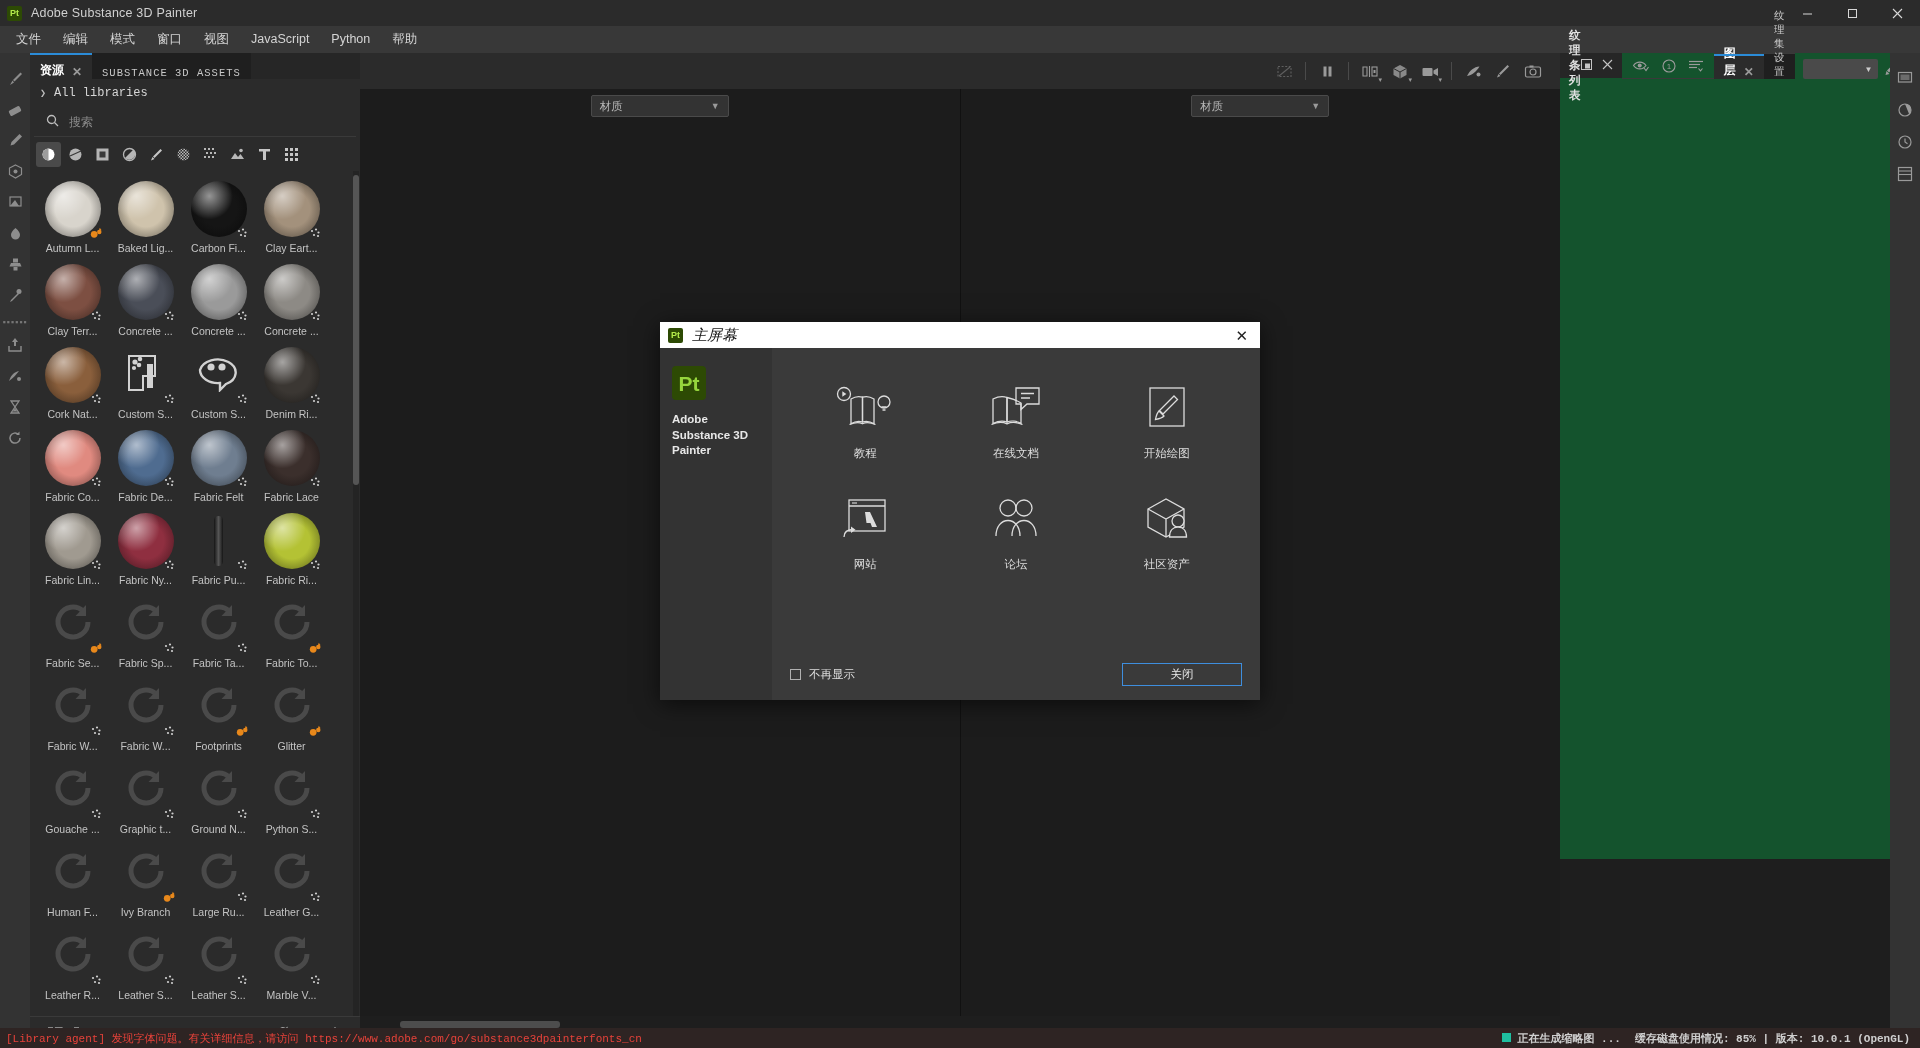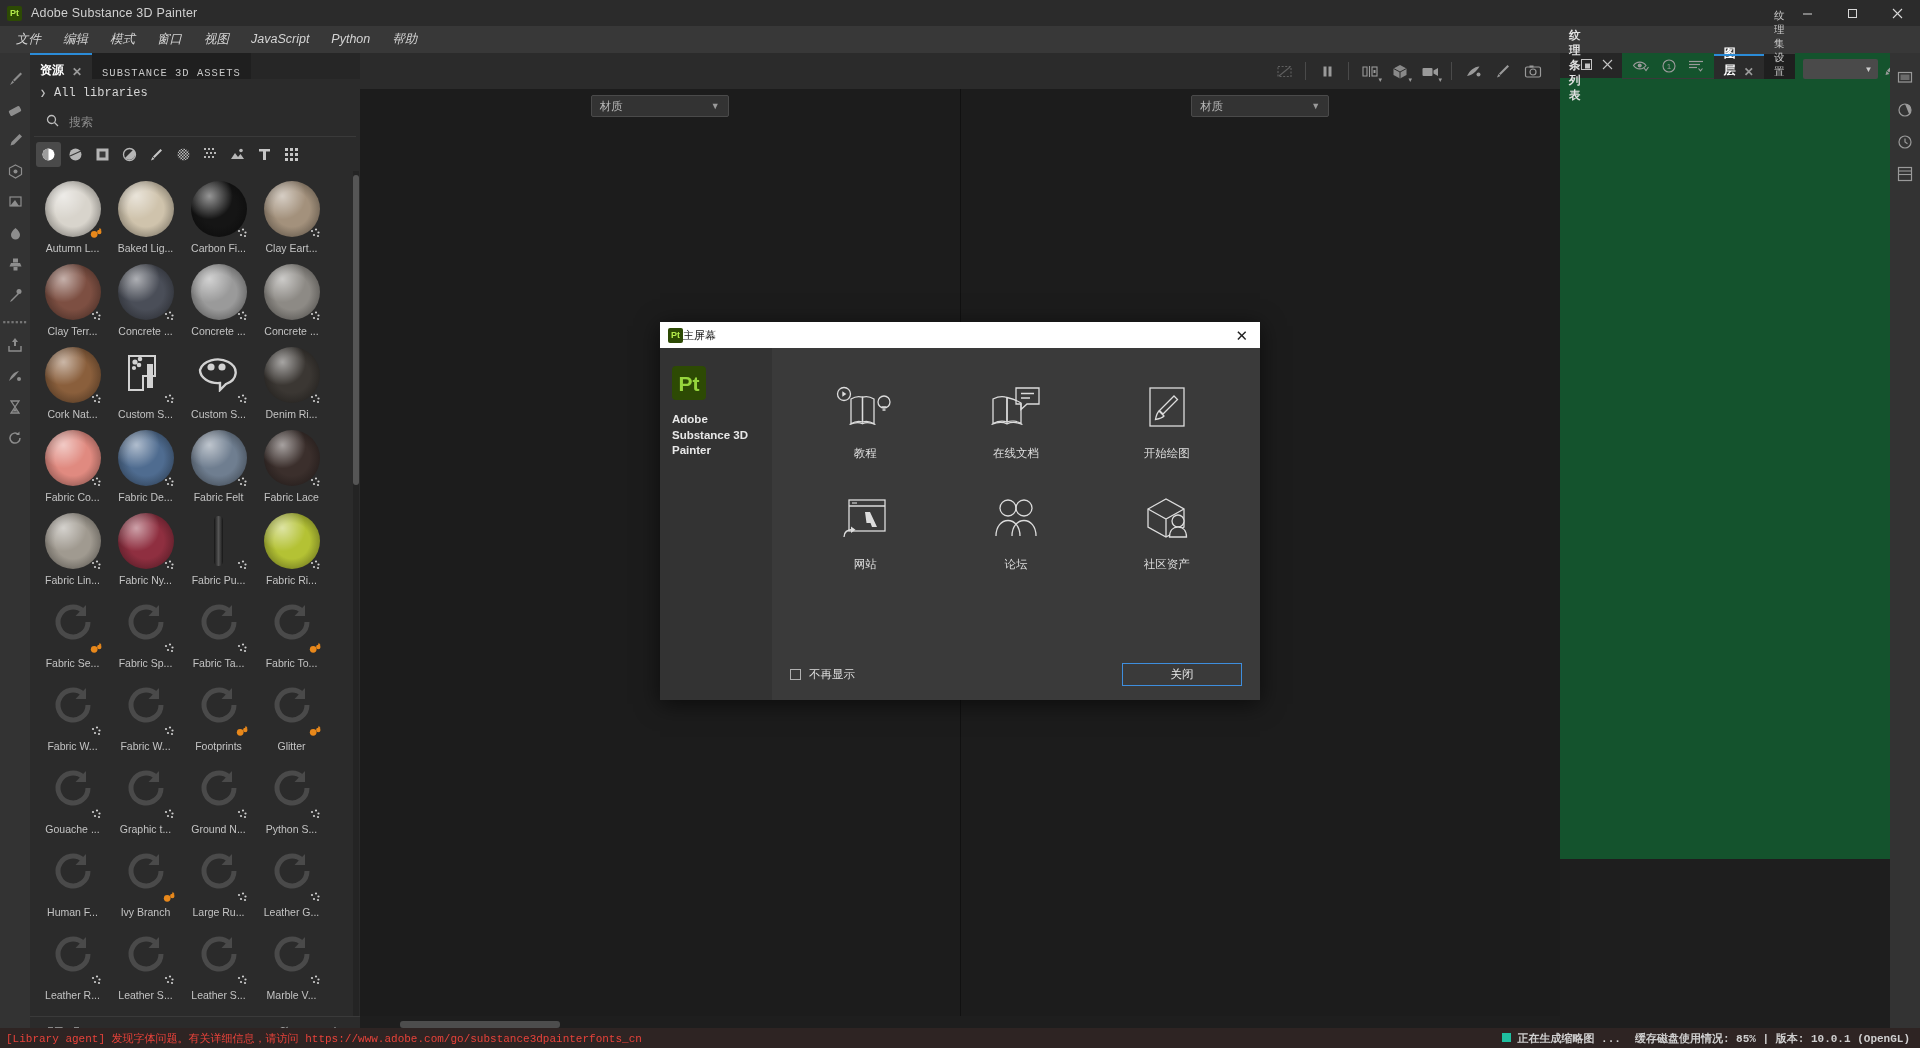--- a/index.html
+++ b/index.html
@@ -25,21 +25,21 @@
   .tb-ctrls { margin-left:auto; display:flex; height:26px; }
   .tb-btn {
     width:45px; height:26px; display:flex; align-items:center; justify-content:center;
     color:#d8d8d8;
   }
   .tb-btn svg { display:block; }
 
   
   .menubar {
     position:absolute; top:26px; left:0; width:1920px; height:27px;
-    background:#383838; display:flex; align-items:center; padding-left:5px;font-style:italic;
+    background:#383838; display:flex; align-items:center; padding-left:5px;
   }
   .menu-item {
     font-size:12.5px; color:#d4d4d4; padding:4px 11px; line-height:1;
     white-space:nowrap;
   }
 
   
   .rail {
     position:absolute; top:53px; left:0; width:30px; height:995px;
     background:#333333; display:flex; flex-direction:column; align-items:center;
@@ -227,21 +227,21 @@
     background:#3a3a3a; box-shadow:0 4px 22px rgba(0,0,0,.6);
   }
   .modal-title {
     height:26px; background:#ffffff; display:flex; align-items:center;
     padding:0 8px; color:#1a1a1a;
   }
   .modal-logo {
     width:15px; height:15px; border-radius:2px; background:#2d4a04; color:#b3ea4b;
     font-size:9px; font-weight:bold; display:flex; align-items:center; justify-content:center;
   }
-  .modal-titletext { font-size:11px; color:#141414; }
+  .modal-titletext { margin-left:9px; font-size:15px; color:#141414;font-style:italic; }
   .modal-x { margin-left:auto; font-size:15px; color:#222; line-height:1; padding:0 4px; }
   .modal-body { display:flex; height:352px; }
   .modal-side { width:112px; background:#333333; padding:18px 12px 0 12px; }
   .pt-big {
     width:34px; height:34px; border-radius:4px; background:#2d4a04; color:#96d53d;
     font-size:21px; font-weight:bold; display:flex; align-items:center; justify-content:center;
     line-height:1;
   }
   .pt-name { margin-top:12px; font-size:11.5px; color:#e8e8e8; font-weight:bold; line-height:1.35; }
   .modal-main { flex:1; position:relative; padding:22px 18px 0 18px; }

